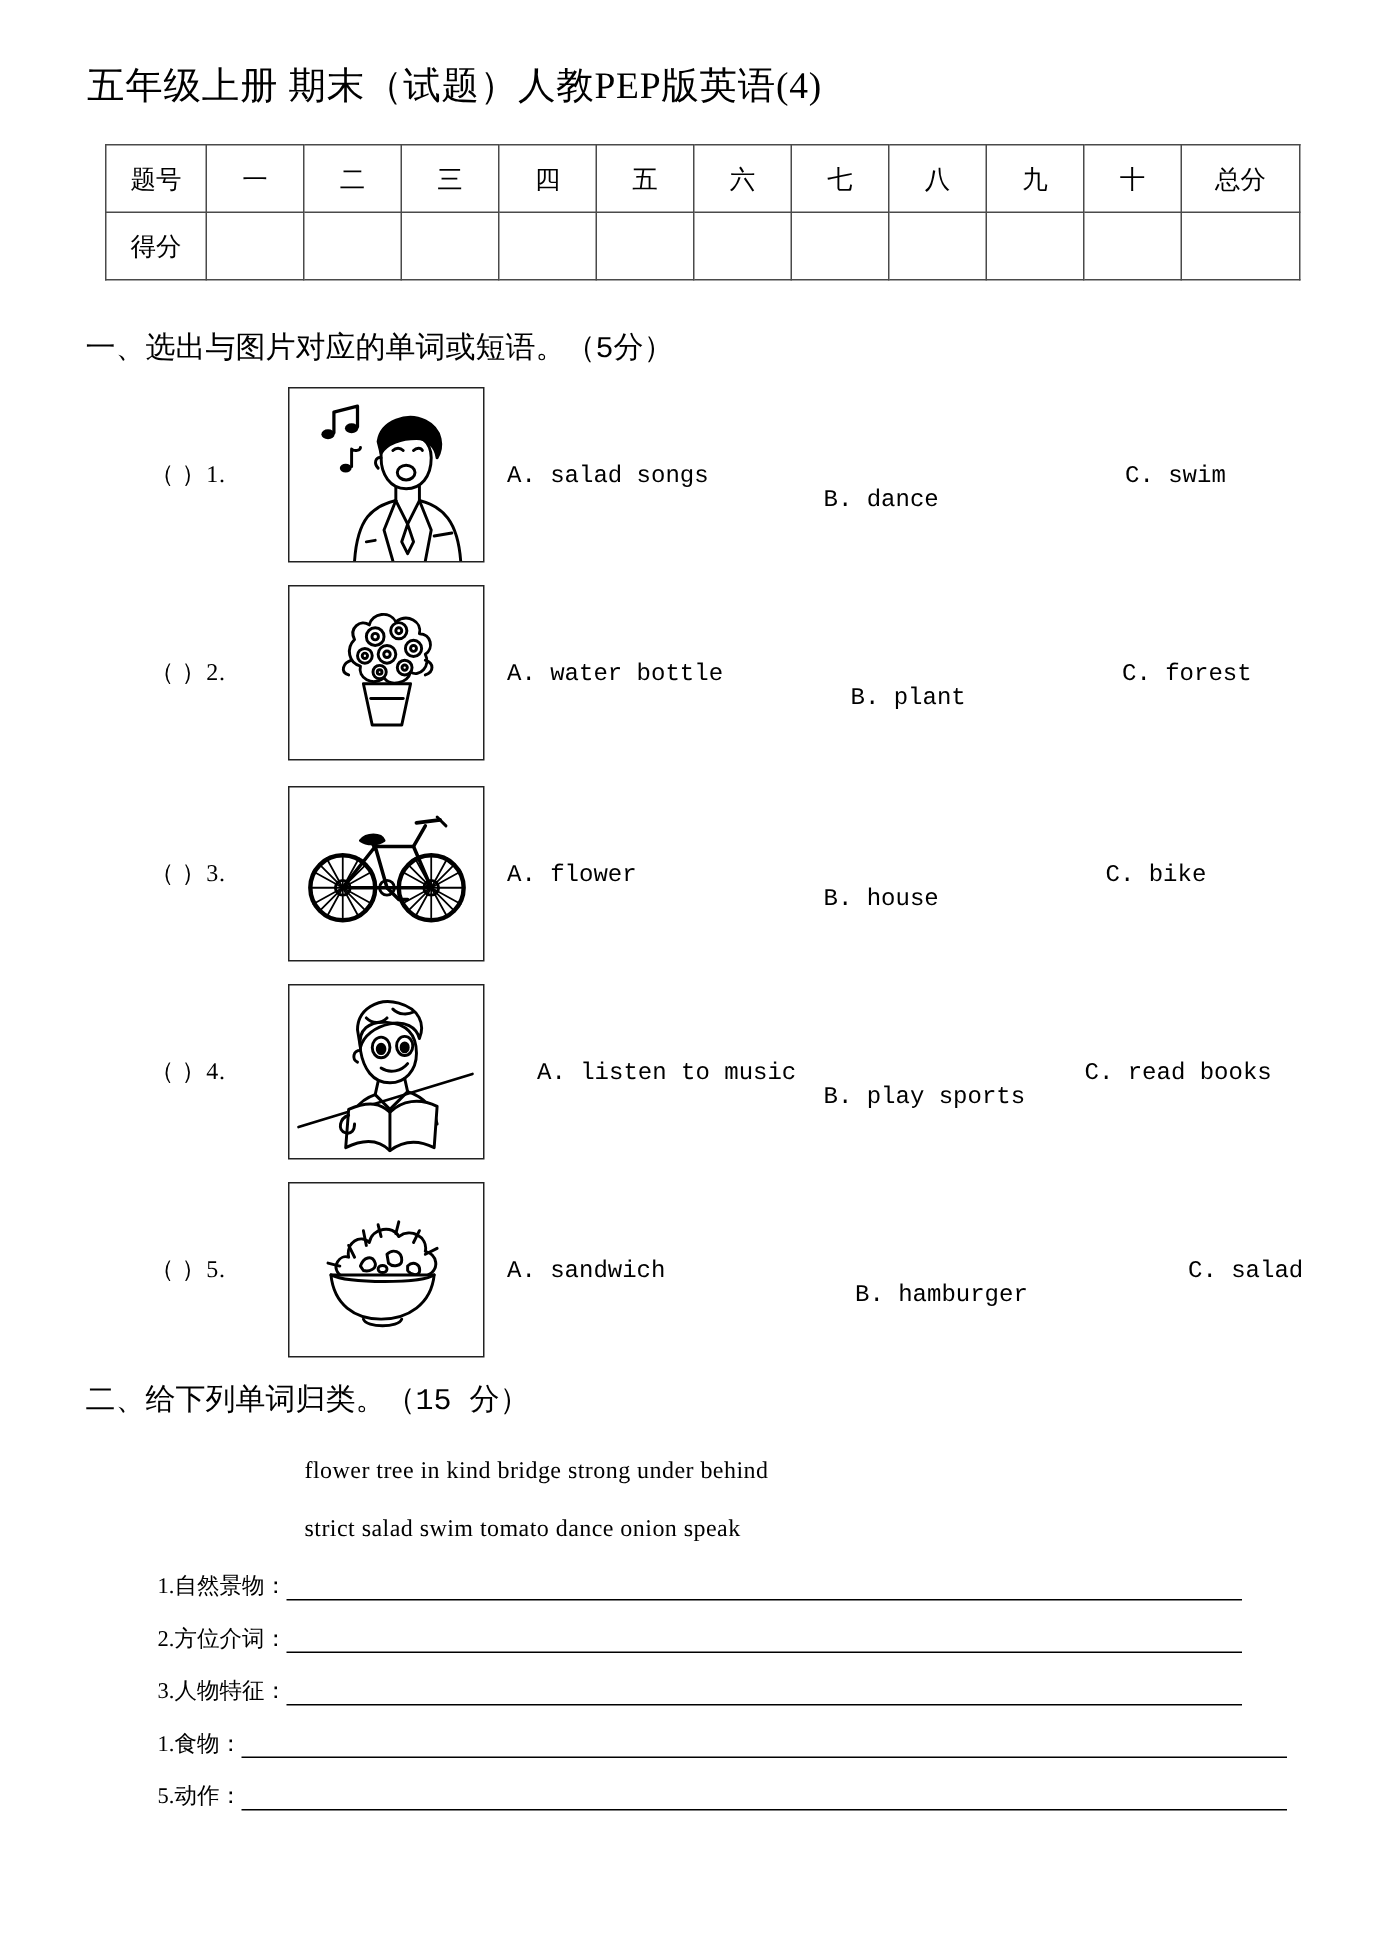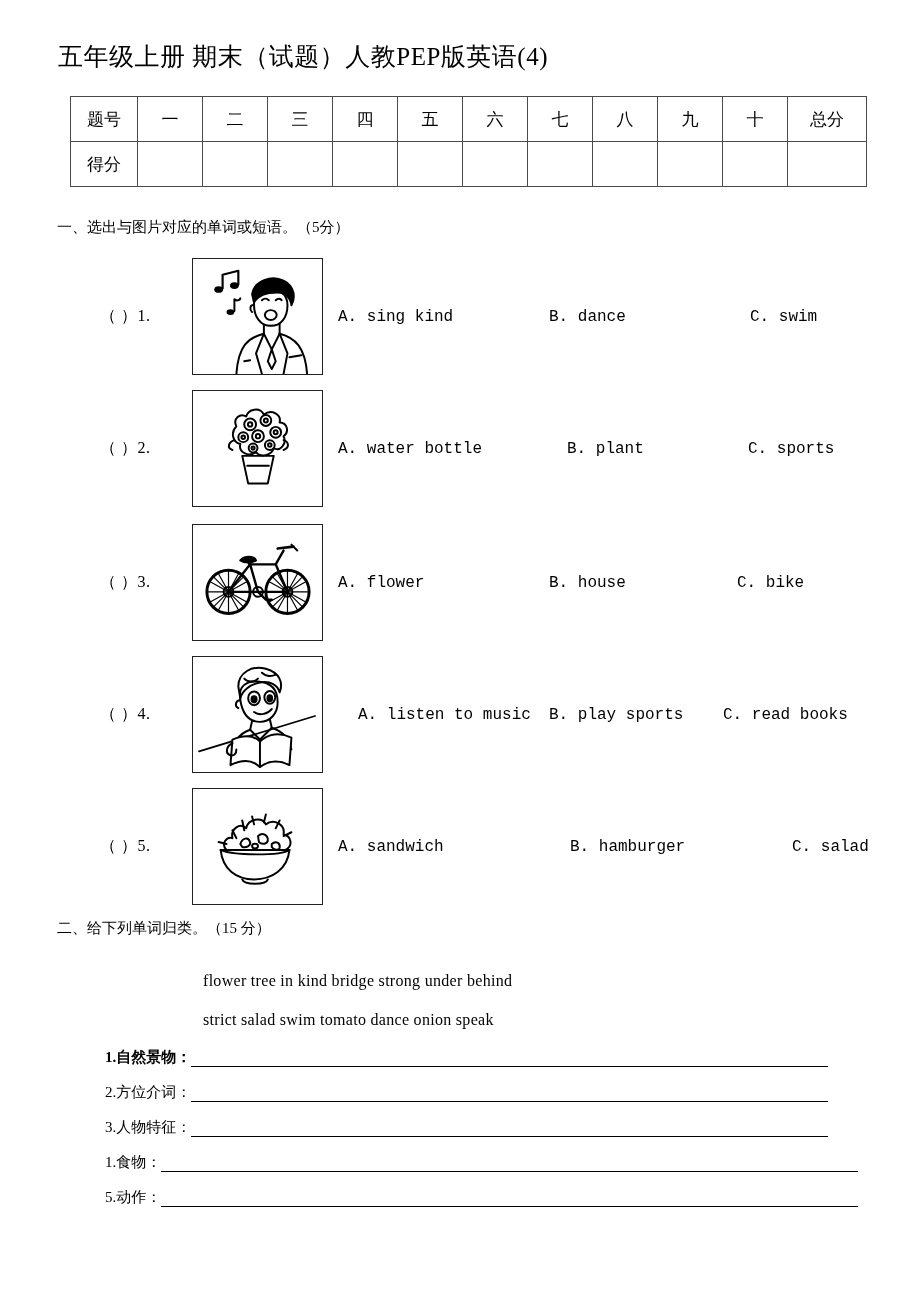--- a/index.html
+++ b/index.html
@@ -58,22 +58,22 @@
   .score-table td.num-col {
     width: 64px;
   }
   .score-table td.total-col {
     width: 78px;
   }
 
   
   .section-heading {
     position: absolute;
-    font-size: 15px;
-    font-family: Liberation Serif, serif;
+    font-size: 20px;
+    font-family: Liberation Mono, monospace;
     white-space: nowrap;
   }
   #sec1-heading { left: 57px; top: 218px; }
   #sec2-heading { left: 57px; top: 919px; }
 
   
   .q-row {
     position: absolute;
     left: 0;
     width: 920px;
@@ -99,21 +99,21 @@
   }
   .q-pic svg { display: block; width: 100%; height: 100%; }
 
   .opt {
     position: absolute;
     font-size: 16px;
     font-family: "Liberation Mono", "DejaVu Sans Mono", monospace;
     white-space: nowrap;
   }
   .opt-a { left: 338px; }
-  .opt-b { left: 549px; }
+  .opt-b { left: 549px; margin-top: 16px; }
   .opt-c { left: 737px; }
   
   .r4 .opt-a { left: 338px; }
   .r4 .opt-b { left: 549px; }
   .r4 .opt-c { left: 723px; }
   .r5 .opt-a { left: 338px; }
   .r5 .opt-b { left: 570px; }
   .r5 .opt-c { left: 752px; margin-left: 40px; }
   .r2 .opt-b { left: 567px; }
   .r2 .opt-c { left: 748px; }
@@ -224,21 +224,21 @@
           <path d="M72 76 L64 96 L70 117"></path>
           <path d="M88 76 L96 96 L92 117"></path>
 
           <path d="M80 92 L76 104 L80 112 L84 104 Z"></path>
 
           <path d="M98 100 L110 98"></path>
           <path d="M52 104 L58 103"></path>
         </g>
       </svg>
     </div>
-    <div class="opt opt-a" style="top:50px;">A. sing kind</div>
+    <div class="opt opt-a" style="top:50px;">A. salad songs</div>
     <div class="opt opt-b" style="top:50px;">B. dance</div>
     <div class="opt opt-c" style="top:50px;margin-left:13px;">C. swim</div>
   </div>
 
   <div class="q-row r2" style="top:390px;">
     <div class="q-marker" style="top:48px;">（   ）2.</div>
     <div class="q-pic" style="top:0;">
       <svg viewBox="0 0 131 117" xmlns="http://www.w3.org/2000/svg">
         <g fill="none" stroke="#000" stroke-width="2" stroke-linecap="round" stroke-linejoin="round">
 
@@ -262,21 +262,21 @@
           <path d="M42 50 C36 52 34 58 40 60"></path>
           <path d="M92 50 C98 52 98 58 92 60"></path>
 
           <path d="M50 66 L82 66 L76 94 L56 94 Z"></path>
           <path d="M55 76 L77 76"></path>
         </g>
       </svg>
     </div>
     <div class="opt opt-a" style="top:50px;">A. water bottle</div>
     <div class="opt opt-b" style="top:50px;">B. plant</div>
-    <div class="opt opt-c" style="top:50px;">C. sports</div>
+    <div class="opt opt-c" style="top:50px;">C. forest</div>
   </div>
 
   <div class="q-row r3" style="top:524px;">
     <div class="q-marker" style="top:48px;">（   ）3.</div>
     <div class="q-pic" style="top:0;">
       <svg viewBox="0 0 131 117" xmlns="http://www.w3.org/2000/svg">
         <g fill="none" stroke="#000" stroke-width="2" stroke-linecap="round" stroke-linejoin="round">
 
           <circle cx="36" cy="68" r="22" stroke-width="3"></circle>
           <circle cx="36" cy="68" r="5"></circle>
@@ -379,21 +379,21 @@
     <div class="opt opt-a" style="top:50px;">A. sandwich</div>
     <div class="opt opt-b" style="top:50px;">B. hamburger</div>
     <div class="opt opt-c" style="top:50px;">C. salad</div>
   </div>
 
   <div class="section-heading" id="sec2-heading">二、给下列单词归类。（15 分）</div>
 
   <div class="wordbank-line" id="wb-line-0">flower tree  in kind bridge strong  under  behind</div>
   <div class="wordbank-line" id="wb-line-1">strict salad  swim  tomato dance onion speak</div>
 
-  <div class="cat-row" style="top:1048px;font-weight:bold;">
+  <div class="cat-row" style="top:1048px;">
     <span class="cat-label">1.自然景物：</span><span class="cat-blank" style="width:637px;"></span>
   </div>
   <div class="cat-row" style="top:1083px;">
     <span class="cat-label">2.方位介词：</span><span class="cat-blank" style="width:637px;"></span>
   </div>
   <div class="cat-row" style="top:1118px;">
     <span class="cat-label">3.人物特征：</span><span class="cat-blank" style="width:637px;"></span>
   </div>
   <div class="cat-row" style="top:1153px;">
     <span class="cat-label">1.食物：</span><span class="cat-blank" style="width:697px;"></span>

